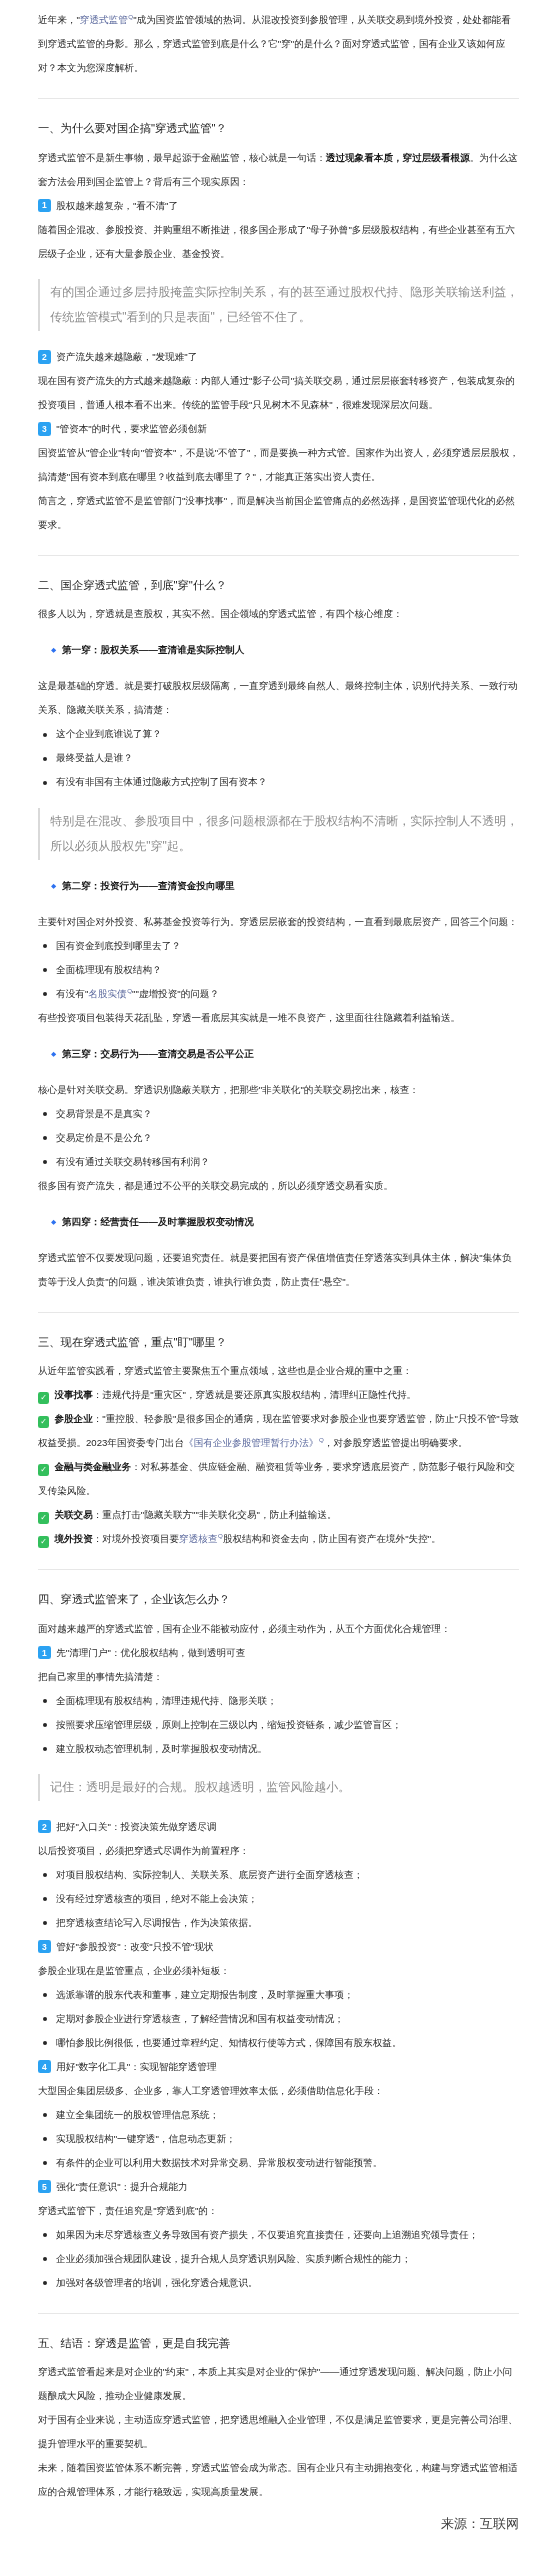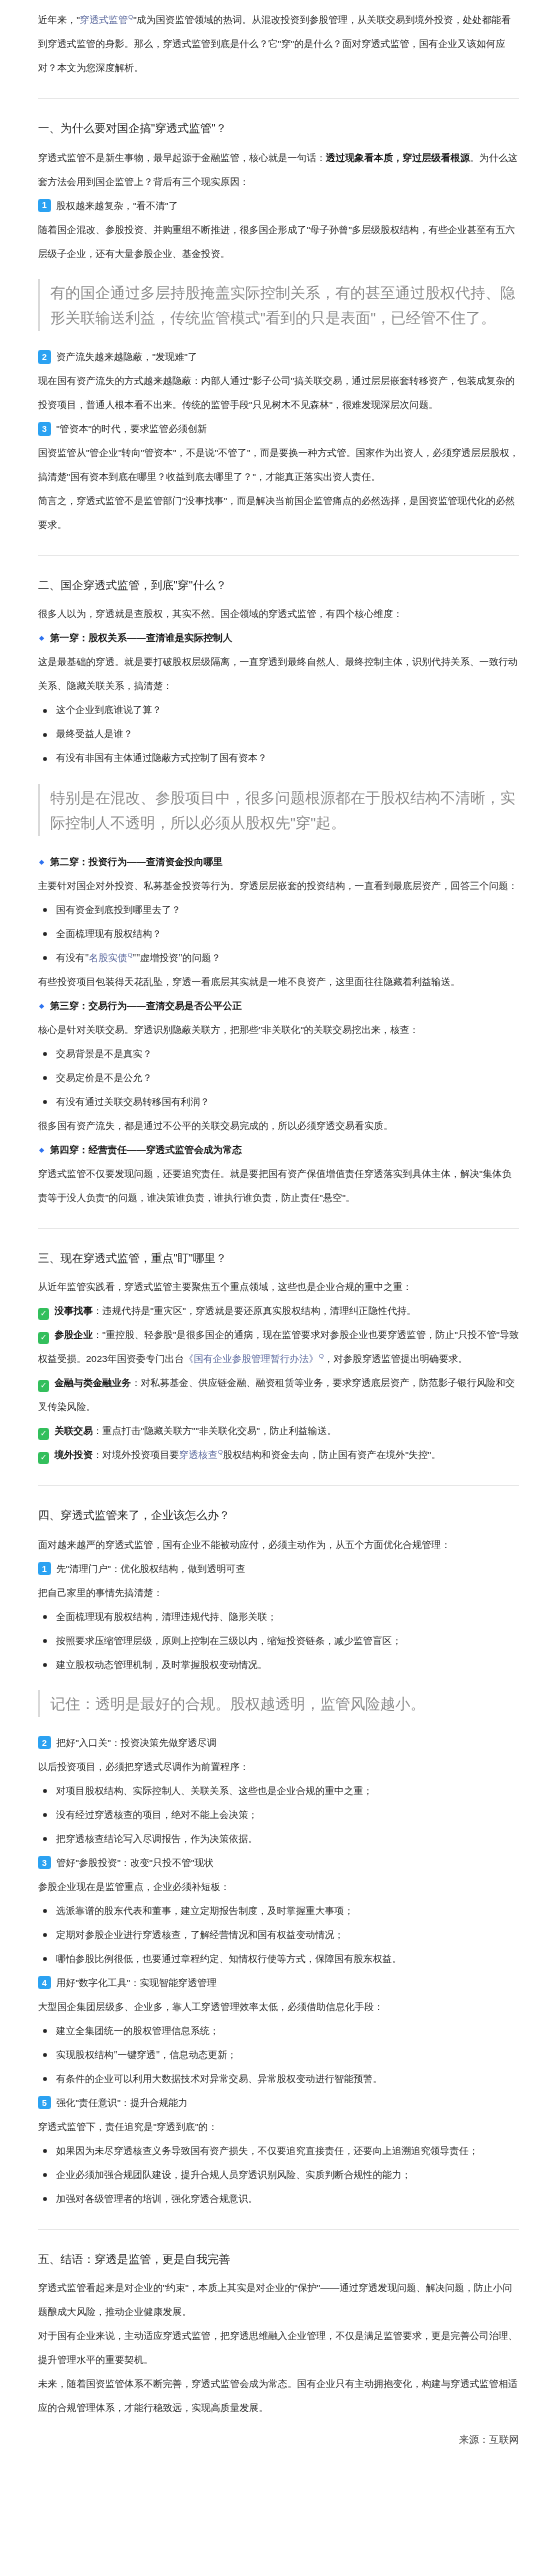--- a/index.html
+++ b/index.html
@@ -3,37 +3,37 @@
 <meta charset="utf-8">
 <style>
   html,body{margin:0;padding:0;background:#ffffff;}
   body{font-family:"Liberation Sans","DejaVu Sans",sans-serif;color:#262626;}
   .page{width:557px;min-height:2576px;box-sizing:border-box;padding:8px 38px 20.4px 38px;background:#fff;}
   .para{font-size:9.6px;line-height:24px;margin:0;color:#262626;}
   .para strong, .check-line strong, .sub-line strong{color:#1a1a1a;font-weight:700;}
   h2.section-heading{font-size:11.3px;line-height:26px;font-weight:500;color:#1a1a1a;margin:10.2px 0 4.5px 0;}
   hr.divider{border:none;border-top:0.6px solid #e7e7e7;margin:18px 0 16px 0;}
   blockquote.quote{margin:13.6px 0;border-left:2.3px solid #d9d9d9;padding:0.6px 0 0.6px 10.2px;}
-  blockquote.quote p{font-size:15px;line-height:25.5px;margin:0;color:#8c8c8c;}
+  blockquote.quote p{font-size:12px;line-height:25.5px;margin:0;color:#8c8c8c;}
   .num-line{display:flex;align-items:flex-start;font-size:9.6px;line-height:24px;color:#262626;margin:0;}
   .num-badge{display:inline-flex;justify-content:center;align-items:center;flex:0 0 auto;
              width:12.5px;height:13.6px;border-radius:2.3px;background:#2BA2F2;color:#fff;
              font-size:8.5px;font-weight:700;margin:5.1px 5.7px 0 0;}
-  .sub-line{display:flex;align-items:flex-start;font-size:9.6px;line-height:24px;margin:0;}
+  .sub-line{display:flex;align-items:flex-start;font-size:9.6px;line-height:24px;margin:12px;}
   .diamond-icon{color:#2E72F0;font-size:6.8px;line-height:24px;margin:0 5.7px 0 1.1px;flex:0 0 auto;}
   .li{display:flex;align-items:flex-start;font-size:9.6px;line-height:24px;margin:0;color:#262626;}
   .li .dot{flex:0 0 auto;width:4px;height:4px;border-radius:50%;background:#262626;margin:10.2px 9px 0 5.1px;}
-  .li .li-text{flex:1 1 auto;font-family:Liberation Serif, serif;}
+  .li .li-text{flex:1 1 auto;}
   .check-line{font-size:9.6px;line-height:24px;margin:0;color:#262626;}
   .check-icon{display:inline-flex;justify-content:center;align-items:center;width:11.3px;height:11.3px;
               border-radius:2.3px;background:#33BF5C;color:#fff;font-size:8px;font-weight:700;
               margin-right:5.1px;vertical-align:-1.7px;}
   .term-link{color:#5A689D;text-decoration:none;cursor:pointer;}
   .term-link sup.q{font-size:6.2px;margin-left:0.6px;line-height:0;}
-  .footer-source{font-size:10px;line-height:24px;color:#404040;text-align:right;margin-top:8px;}
+  .footer-source{font-size:13px;line-height:24px;color:#404040;text-align:right;margin-top:8px;}
 </style>
 </head>
 <body>
 
 <div class="page">
   <main>
       <p class="para">近年来，"<a class="term-link">穿透式监管<sup class="q">Q</sup></a>"成为国资监管领域的热词。从混改投资到参股管理，从关联交易到境外投资，处处都能看到穿透式监管的身影。那么，穿透式监管到底是什么？它"穿"的是什么？面对穿透式监管，国有企业又该如何应对？本文为您深度解析。</p>
       <hr class="divider">
       <h2 class="section-heading">一、为什么要对国企搞"穿透式监管"？</h2>
       <p class="para">穿透式监管不是新生事物，最早起源于金融监管，核心就是一句话：<strong>透过现象看本质，穿过层级看根源</strong>。为什么这套方法会用到国企监管上？背后有三个现实原因：</p>
@@ -110,21 +110,21 @@
         <span class="dot"></span>
         <span class="li-text">交易定价是不是公允？</span>
       </div>
       <div class="li">
         <span class="dot"></span>
         <span class="li-text">有没有通过关联交易转移国有利润？</span>
       </div>
       <p class="para">很多国有资产流失，都是通过不公平的关联交易完成的，所以必须穿透交易看实质。</p>
       <div class="sub-line">
         <span class="diamond-icon">◆</span>
-        <strong>第四穿：经营责任——穿透式监管会成为常态</strong>
+        <strong>第四穿：经营责任——及时掌握股权变动情况</strong>
       </div>
       <p class="para">穿透式监管不仅要发现问题，还要追究责任。就是要把国有资产保值增值责任穿透落实到具体主体，解决"集体负责等于没人负责"的问题，谁决策谁负责，谁执行谁负责，防止责任"悬空"。</p>
       <hr class="divider">
       <h2 class="section-heading">三、现在穿透式监管，重点"盯"哪里？</h2>
       <p class="para">从近年监管实践看，穿透式监管主要聚焦五个重点领域，这些也是企业合规的重中之重：</p>
       <p class="check-line"><span class="check-icon">✓</span><strong>没事找事</strong>：违规代持是"重灾区"，穿透就是要还原真实股权结构，清理纠正隐性代持。</p>
       <p class="check-line"><span class="check-icon">✓</span><strong>参股企业</strong>："重控股、轻参股"是很多国企的通病，现在监管要求对参股企业也要穿透监管，防止"只投不管"导致权益受损。2023年国资委专门出台<a class="term-link">《国有企业参股管理暂行办法》<sup class="q">Q</sup></a>，对参股穿透监管提出明确要求。</p>
       <p class="check-line"><span class="check-icon">✓</span><strong>金融与类金融业务</strong>：对私募基金、供应链金融、融资租赁等业务，要求穿透底层资产，防范影子银行风险和交叉传染风险。</p>
       <p class="check-line"><span class="check-icon">✓</span><strong>关联交易</strong>：重点打击"隐藏关联方""非关联化交易"，防止利益输送。</p>
       <p class="check-line"><span class="check-icon">✓</span><strong>境外投资</strong>：对境外投资项目要<a class="term-link">穿透核查<sup class="q">Q</sup></a>股权结构和资金去向，防止国有资产在境外"失控"。</p>
@@ -151,21 +151,21 @@
       <blockquote class="quote">
         <p>记住：透明是最好的合规。股权越透明，监管风险越小。</p>
       </blockquote>
       <div class="num-line">
         <span class="num-badge">2</span>
         <span>把好"入口关"：投资决策先做穿透尽调</span>
       </div>
       <p class="para">以后投资项目，必须把穿透式尽调作为前置程序：</p>
       <div class="li">
         <span class="dot"></span>
-        <span class="li-text">对项目股权结构、实际控制人、关联关系、这些也是企业合规的重中之重；</span>
+        <span class="li-text">对项目股权结构、实际控制人、关联关系、底层资产进行全面穿透核查；</span>
       </div>
       <div class="li">
         <span class="dot"></span>
         <span class="li-text">没有经过穿透核查的项目，绝对不能上会决策；</span>
       </div>
       <div class="li">
         <span class="dot"></span>
         <span class="li-text">把穿透核查结论写入尽调报告，作为决策依据。</span>
       </div>
       <div class="num-line">

